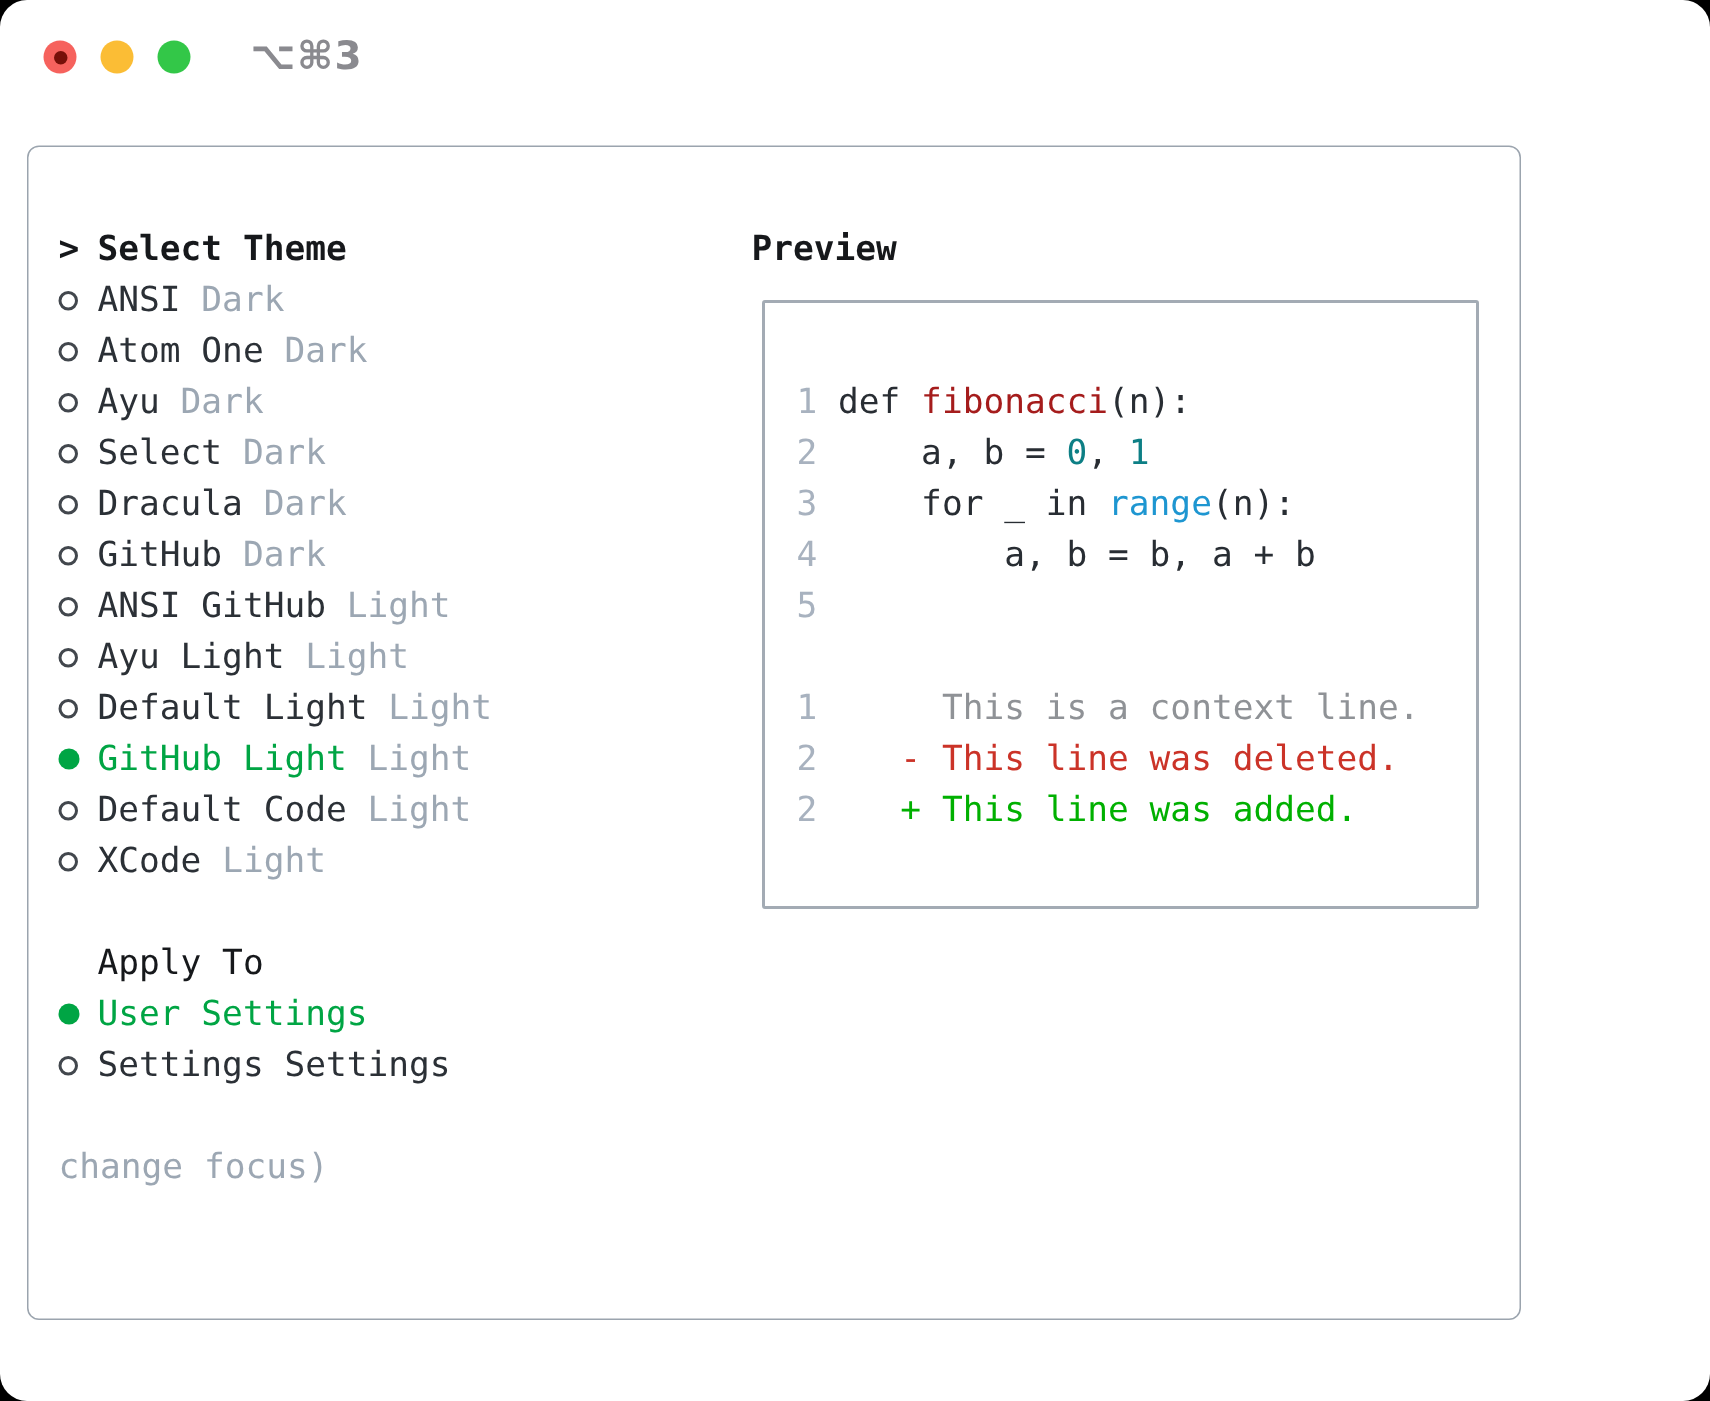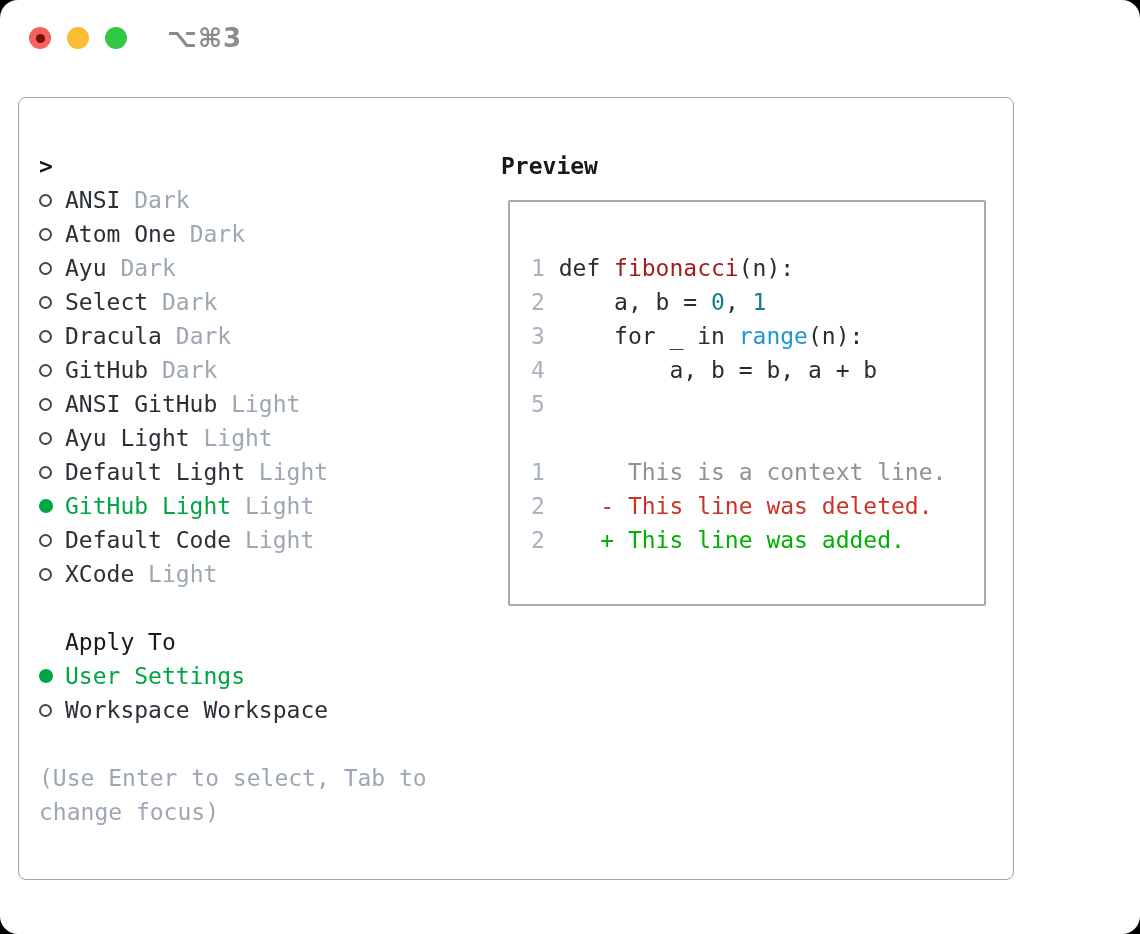--- a/index.html
+++ b/index.html
@@ -77,20 +77,21 @@
     <span class="tl yellow"></span>
     <span class="tl green"></span>
     <span class="tb-title">⌥⌘3</span>
   </div>
 
   <div class="panel">
 
     <div class="left-col">
       <div class="row header-row">
         <span class="marker">&gt;</span>
+        <span class="htext">Select Theme</span>
       </div>
 
       <div id="theme-list">
           <div class="row"><span class="marker"><span class="radio"></span></span><span class="t-name">ANSI</span><span class="t-variant">Dark</span></div>
           <div class="row"><span class="marker"><span class="radio"></span></span><span class="t-name">Atom One</span><span class="t-variant">Dark</span></div>
           <div class="row"><span class="marker"><span class="radio"></span></span><span class="t-name">Ayu</span><span class="t-variant">Dark</span></div>
           <div class="row"><span class="marker"><span class="radio"></span></span><span class="t-name">Select</span><span class="t-variant">Dark</span></div>
           <div class="row"><span class="marker"><span class="radio"></span></span><span class="t-name">Dracula</span><span class="t-variant">Dark</span></div>
           <div class="row"><span class="marker"><span class="radio"></span></span><span class="t-name">GitHub</span><span class="t-variant">Dark</span></div>
           <div class="row"><span class="marker"><span class="radio"></span></span><span class="t-name">ANSI GitHub</span><span class="t-variant">Light</span></div>
@@ -103,27 +104,26 @@
 
       <div class="row"></div>
 
       <div class="row">
         <span class="marker"></span>
         <span class="plainhead">Apply To</span>
       </div>
 
       <div id="apply-list">
           <div class="row selrow"><span class="marker"><span class="radio on"></span></span><span class="apply-label">User Settings</span></div>
-          <div class="row"><span class="marker"><span class="radio"></span></span><span class="apply-label">Workspace Workspace</span></div>
+          <div class="row"><span class="marker"><span class="radio"></span></span><span class="apply-label">Settings Settings</span></div>
         </div>
 
       <div class="row"></div>
 
       <div id="hint-block">
-          <div class="row hint">(Use Enter to select, Tab to</div>
           <div class="row hint">change focus)</div>
         </div>
     </div>
 
     <div class="preview-head row">
       <span class="htext">Preview</span>
     </div>
 
     <div class="preview-box">
       <div id="code-block">

